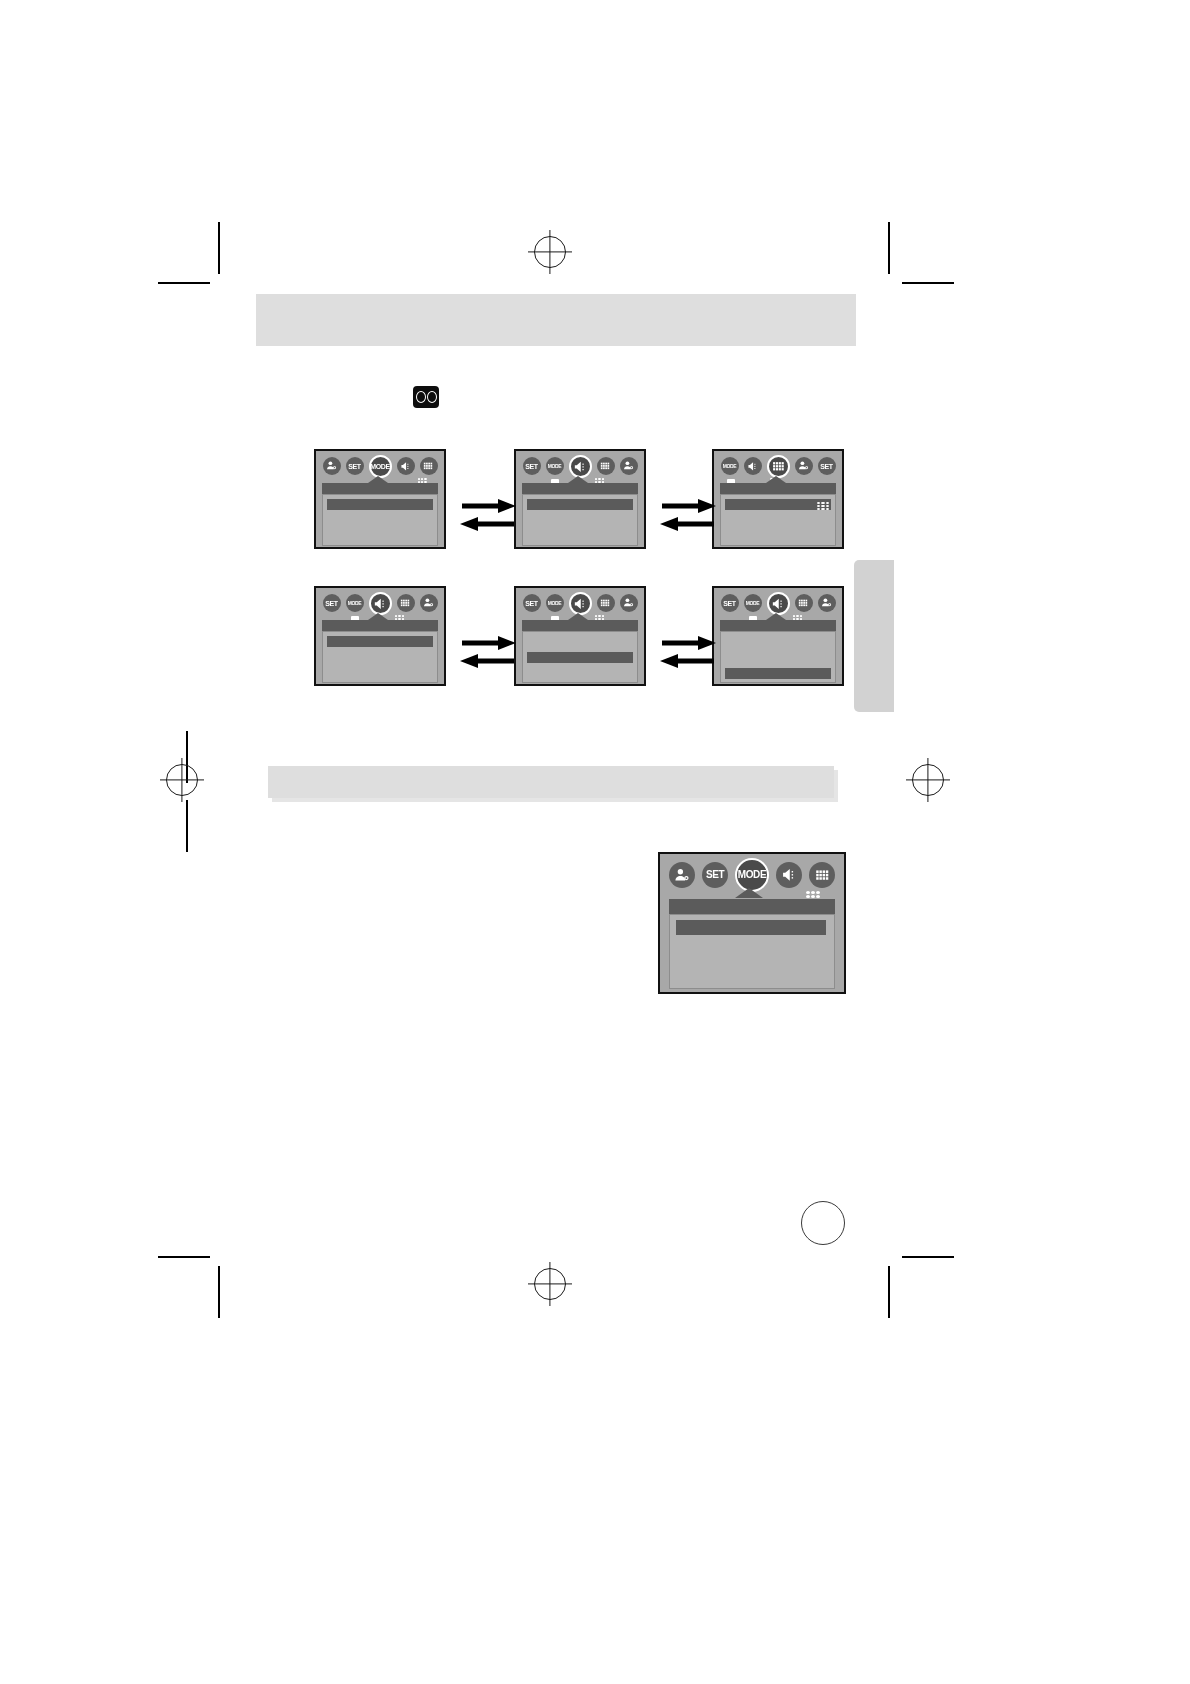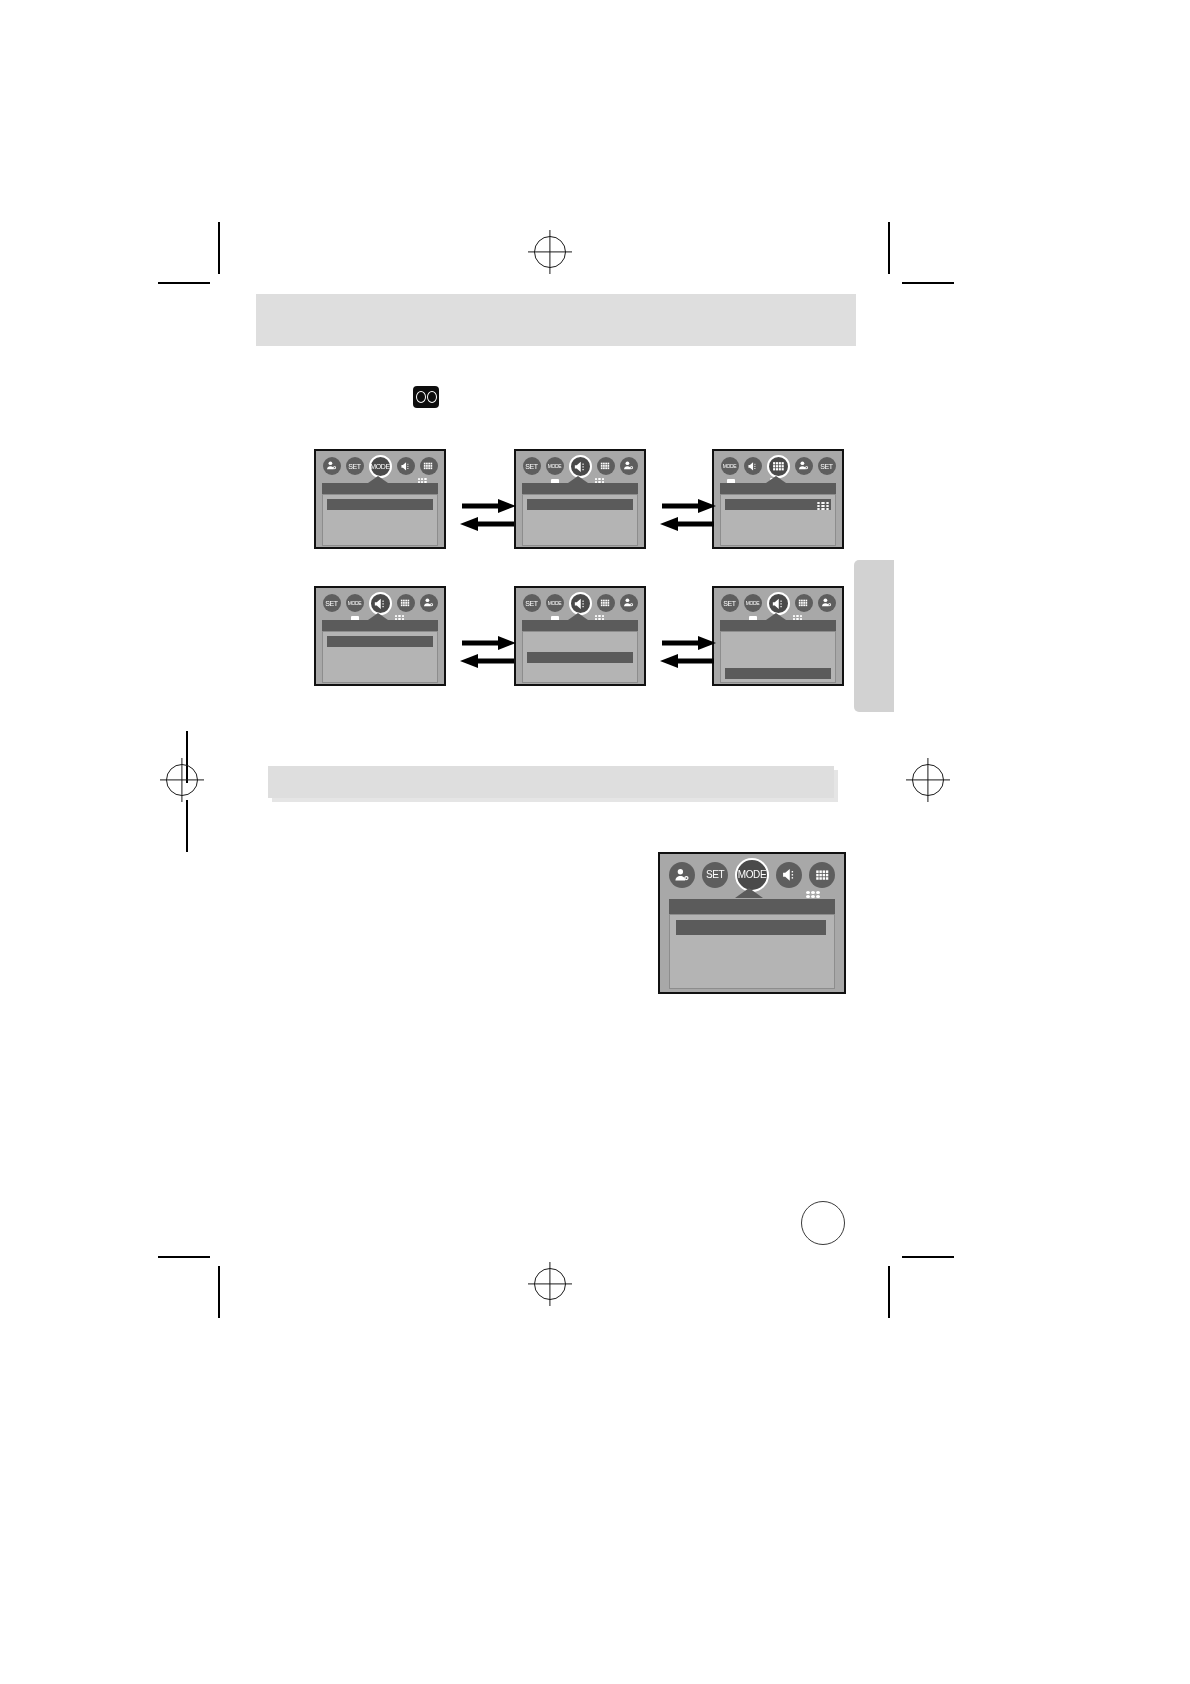--- a/index.html
+++ b/index.html
@@ -53,21 +53,21 @@
     display:flex;align-items:flex-start;justify-content:center;
     gap:4%;padding-top:6%;box-sizing:border-box;
   }
   .lcd .ic{
     position:relative;border-radius:50%;background:#5e5e5e;
     display:flex;align-items:center;justify-content:center;
     flex:0 0 auto;color:#fff;line-height:1;
     box-sizing:border-box;
   }
   .lcd .ic.sel{background:#4a4a4a;border:2px solid #ffffff;}
-  .lcd .ic .lbl{font-weight:normal;letter-spacing:-0.4px;}
+  .lcd .ic .lbl{font-weight:bold;letter-spacing:-0.4px;}
 
   
   .lcd .menuhead{
     position:absolute;left:5%;right:5%;background:#5b5b5b;
   }
   
   .lcd .menubody{
     position:absolute;left:5%;right:5%;background:#b4b4b4;
     border:1.5px solid #8d8d8d;box-sizing:border-box;
   }

